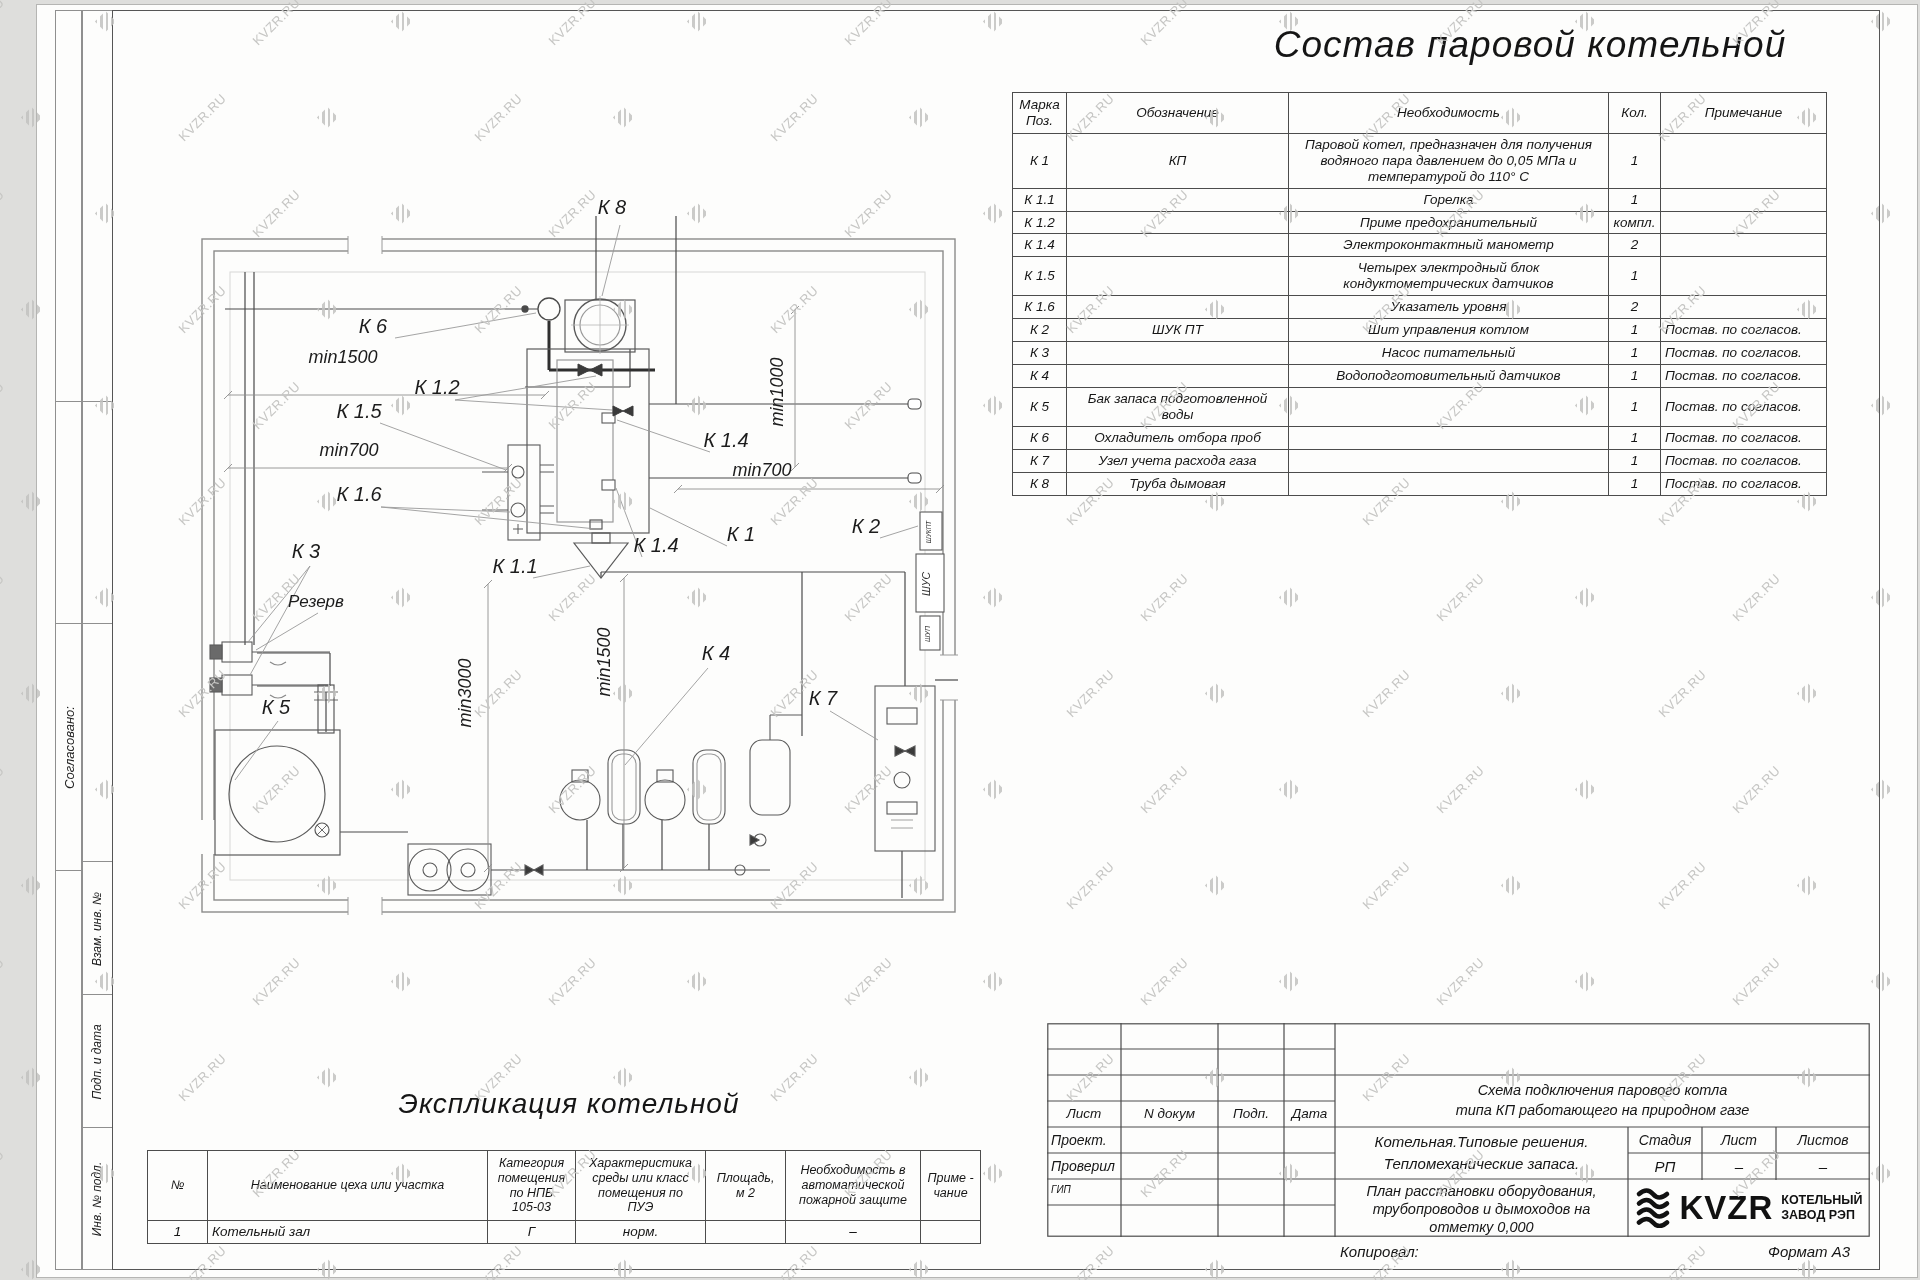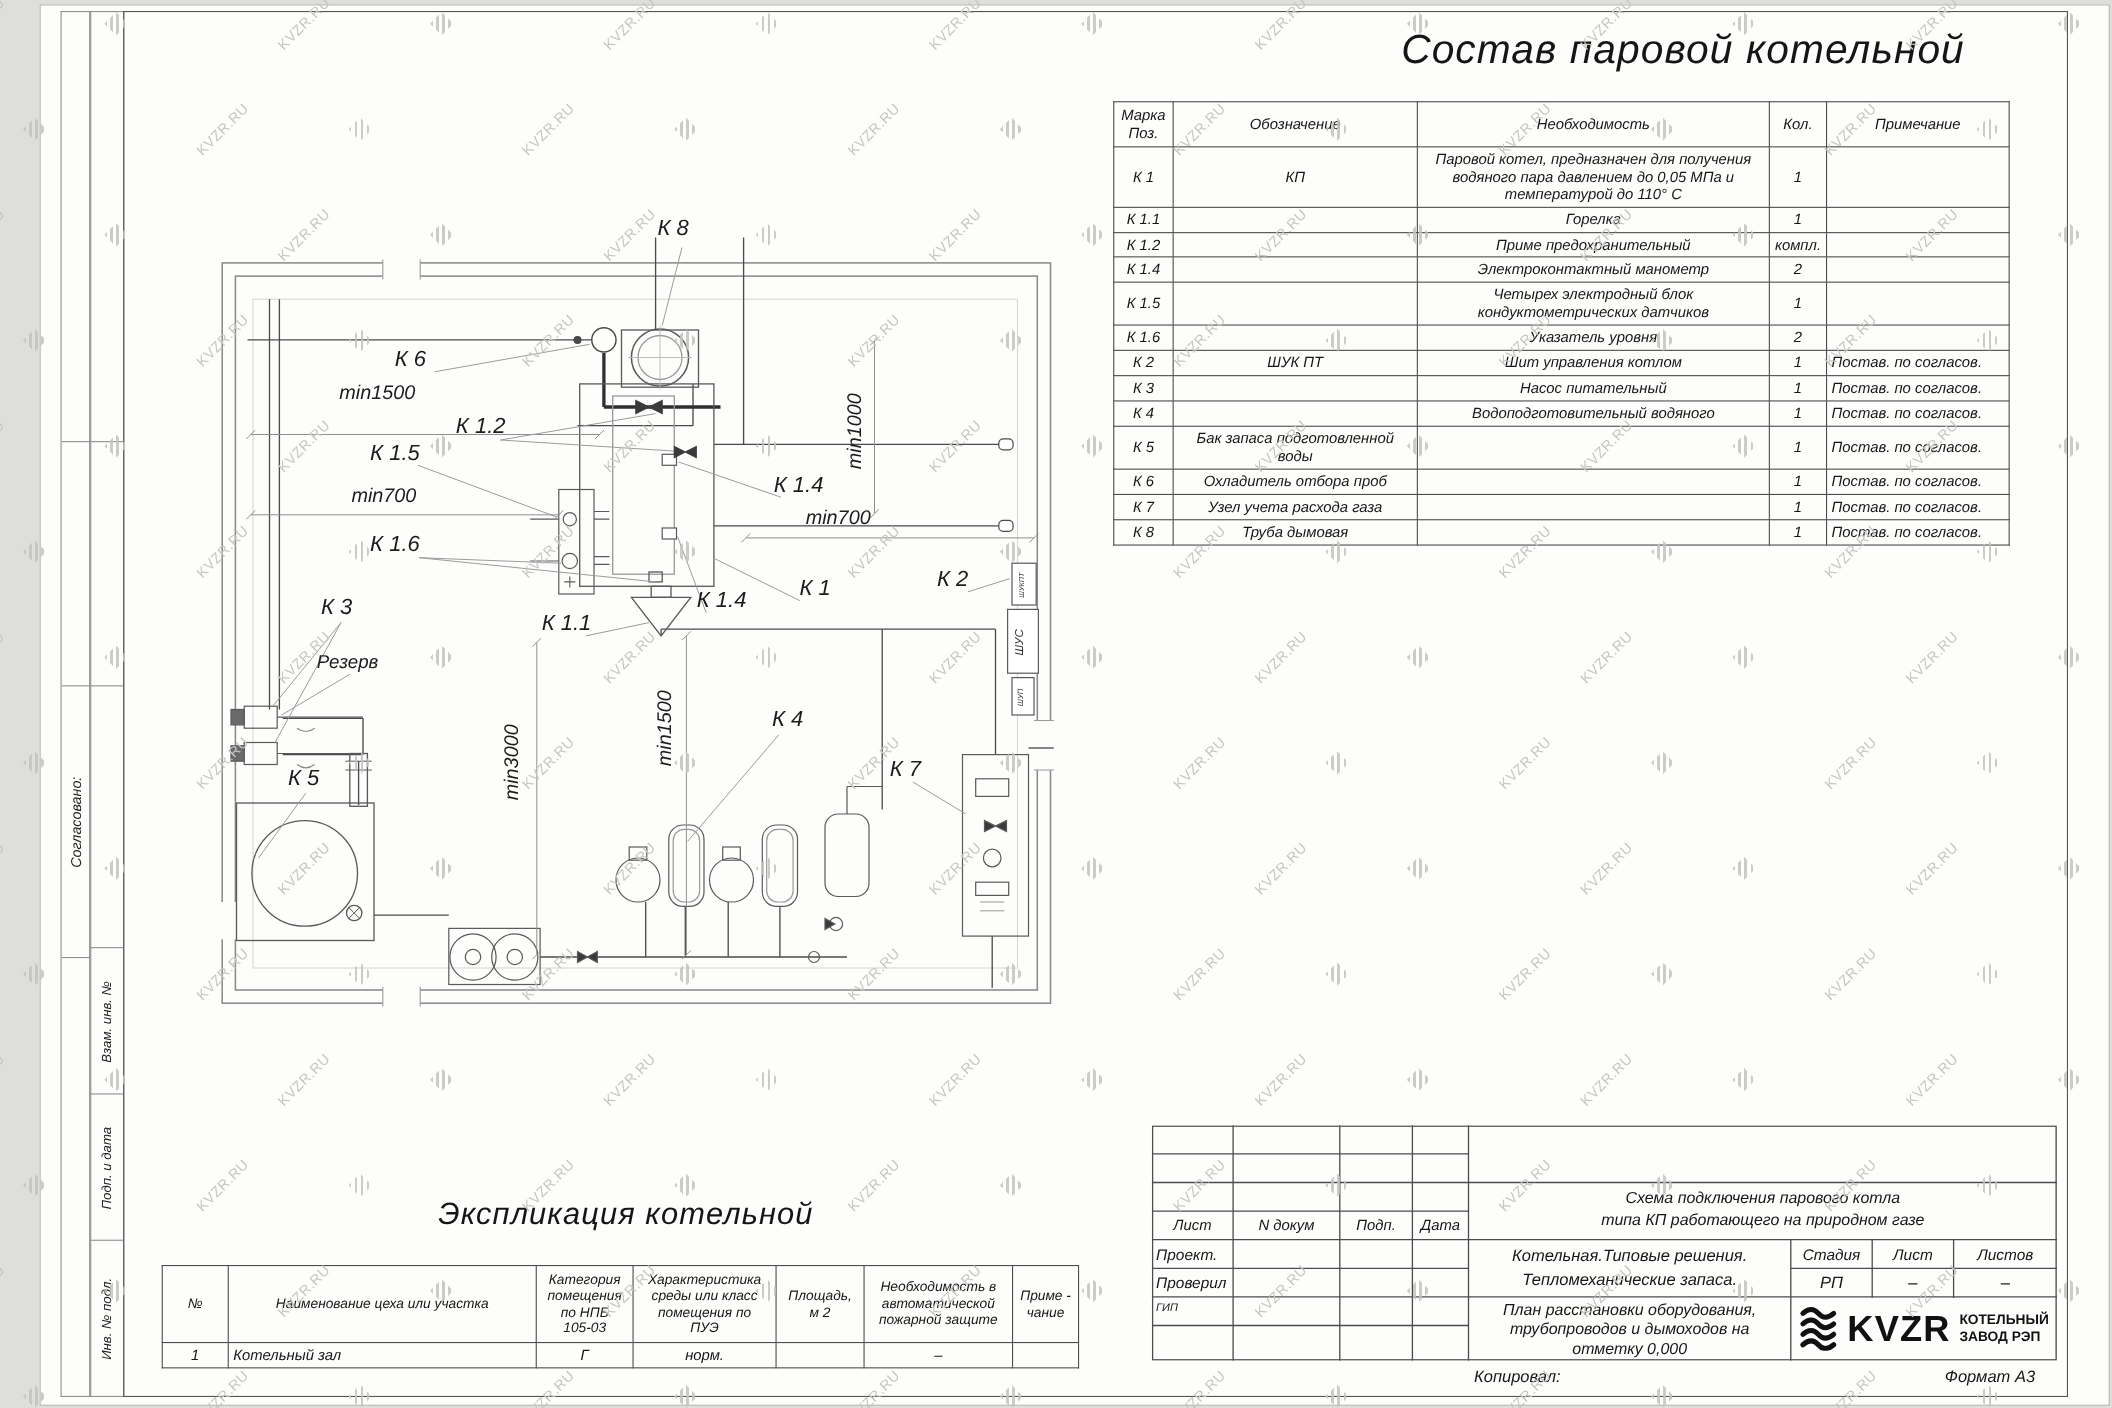--- a/index.html
+++ b/index.html
@@ -146,21 +146,21 @@
           <tr>
             <td class="c">К 3</td>
             <td class="c"></td>
             <td class="c">Насос питательный</td>
             <td class="c">1</td>
             <td class="l">Постав. по согласов.</td>
           </tr>
           <tr>
             <td class="c">К 4</td>
             <td class="c"></td>
-            <td class="c">Водоподготовительный водяного</td>
+            <td class="c">Водоподготовительный датчиков</td>
             <td class="c">1</td>
             <td class="l">Постав. по согласов.</td>
           </tr>
           <tr>
             <td class="c">К 5</td>
             <td class="c">Бак запаса подготовленной воды</td>
             <td class="c"></td>
             <td class="c">1</td>
             <td class="l">Постав. по согласов.</td>
           </tr>

